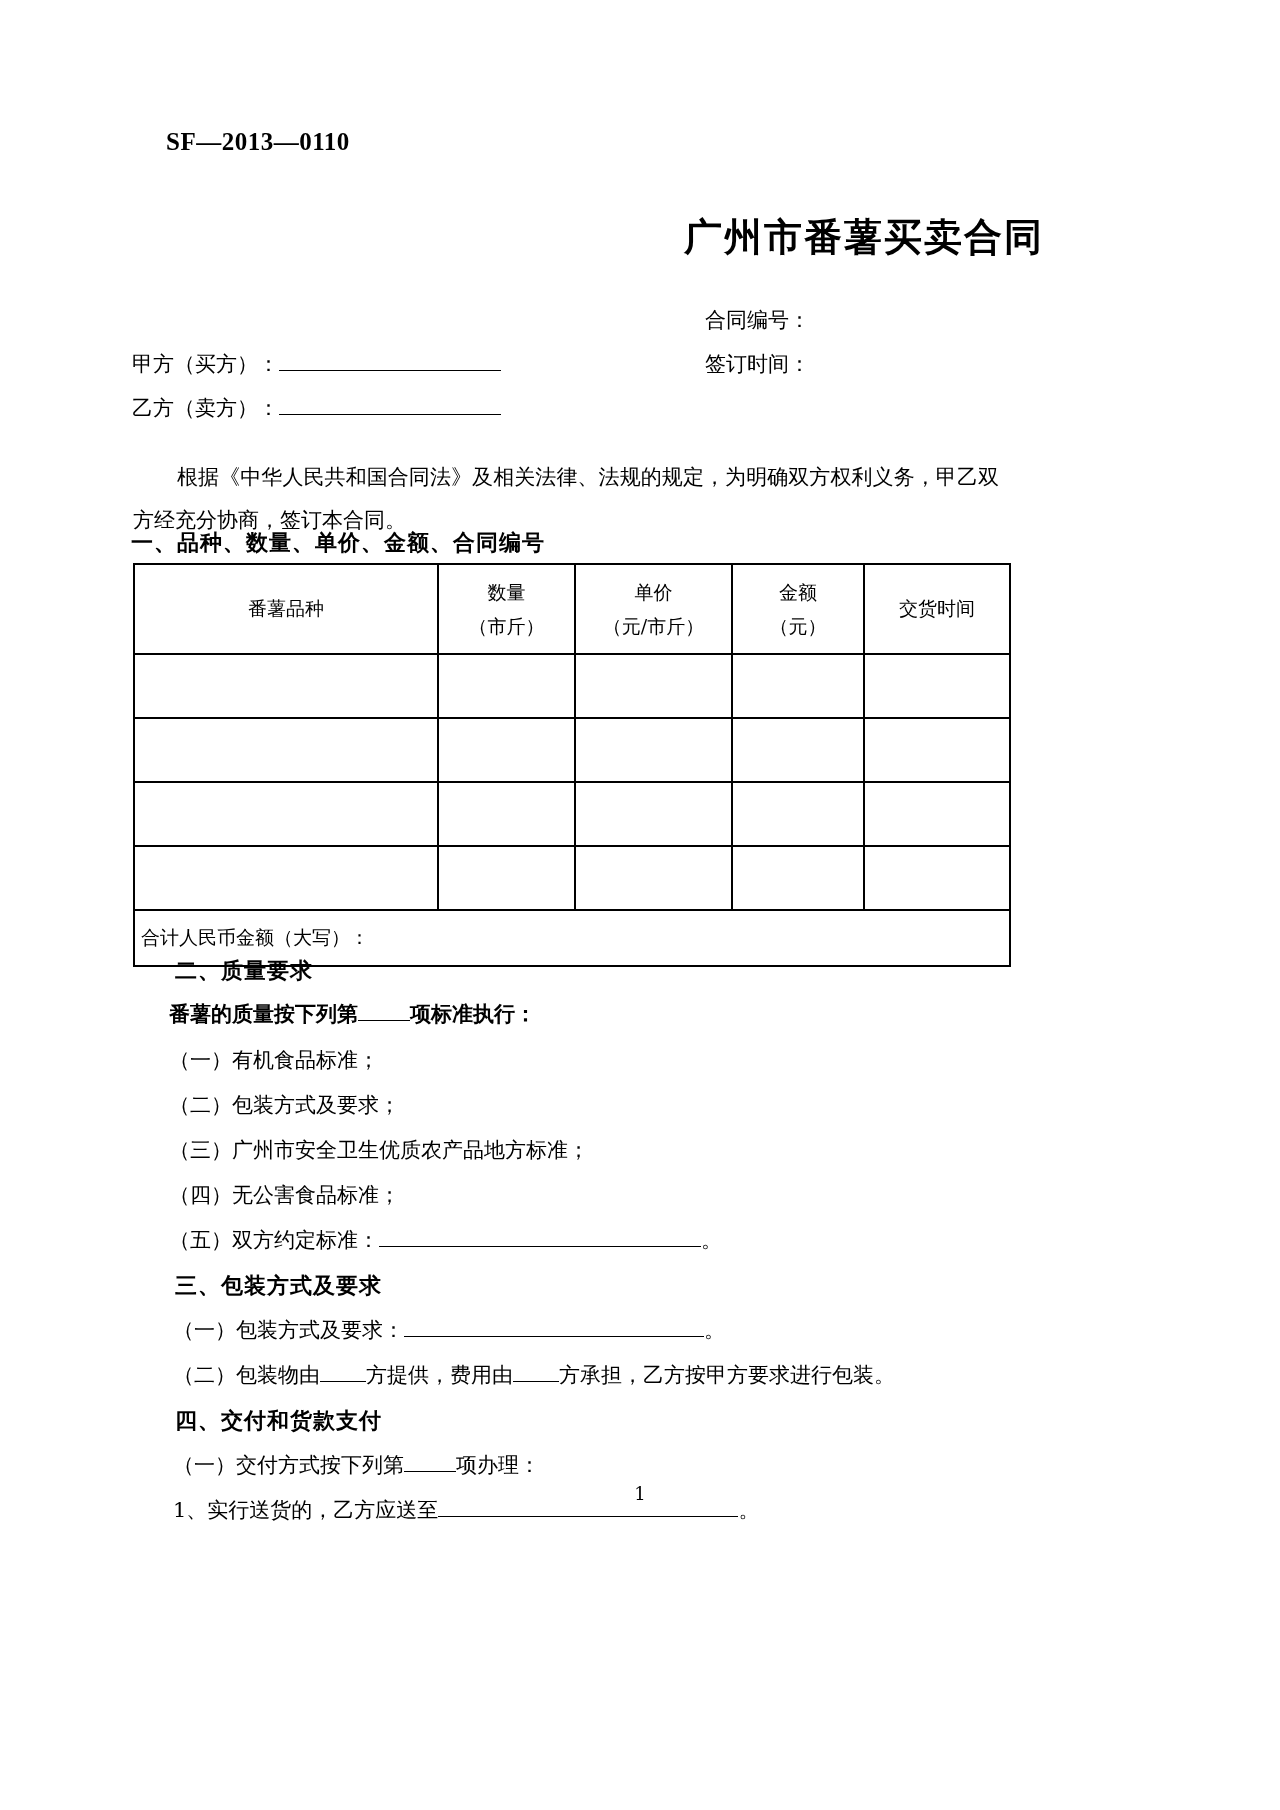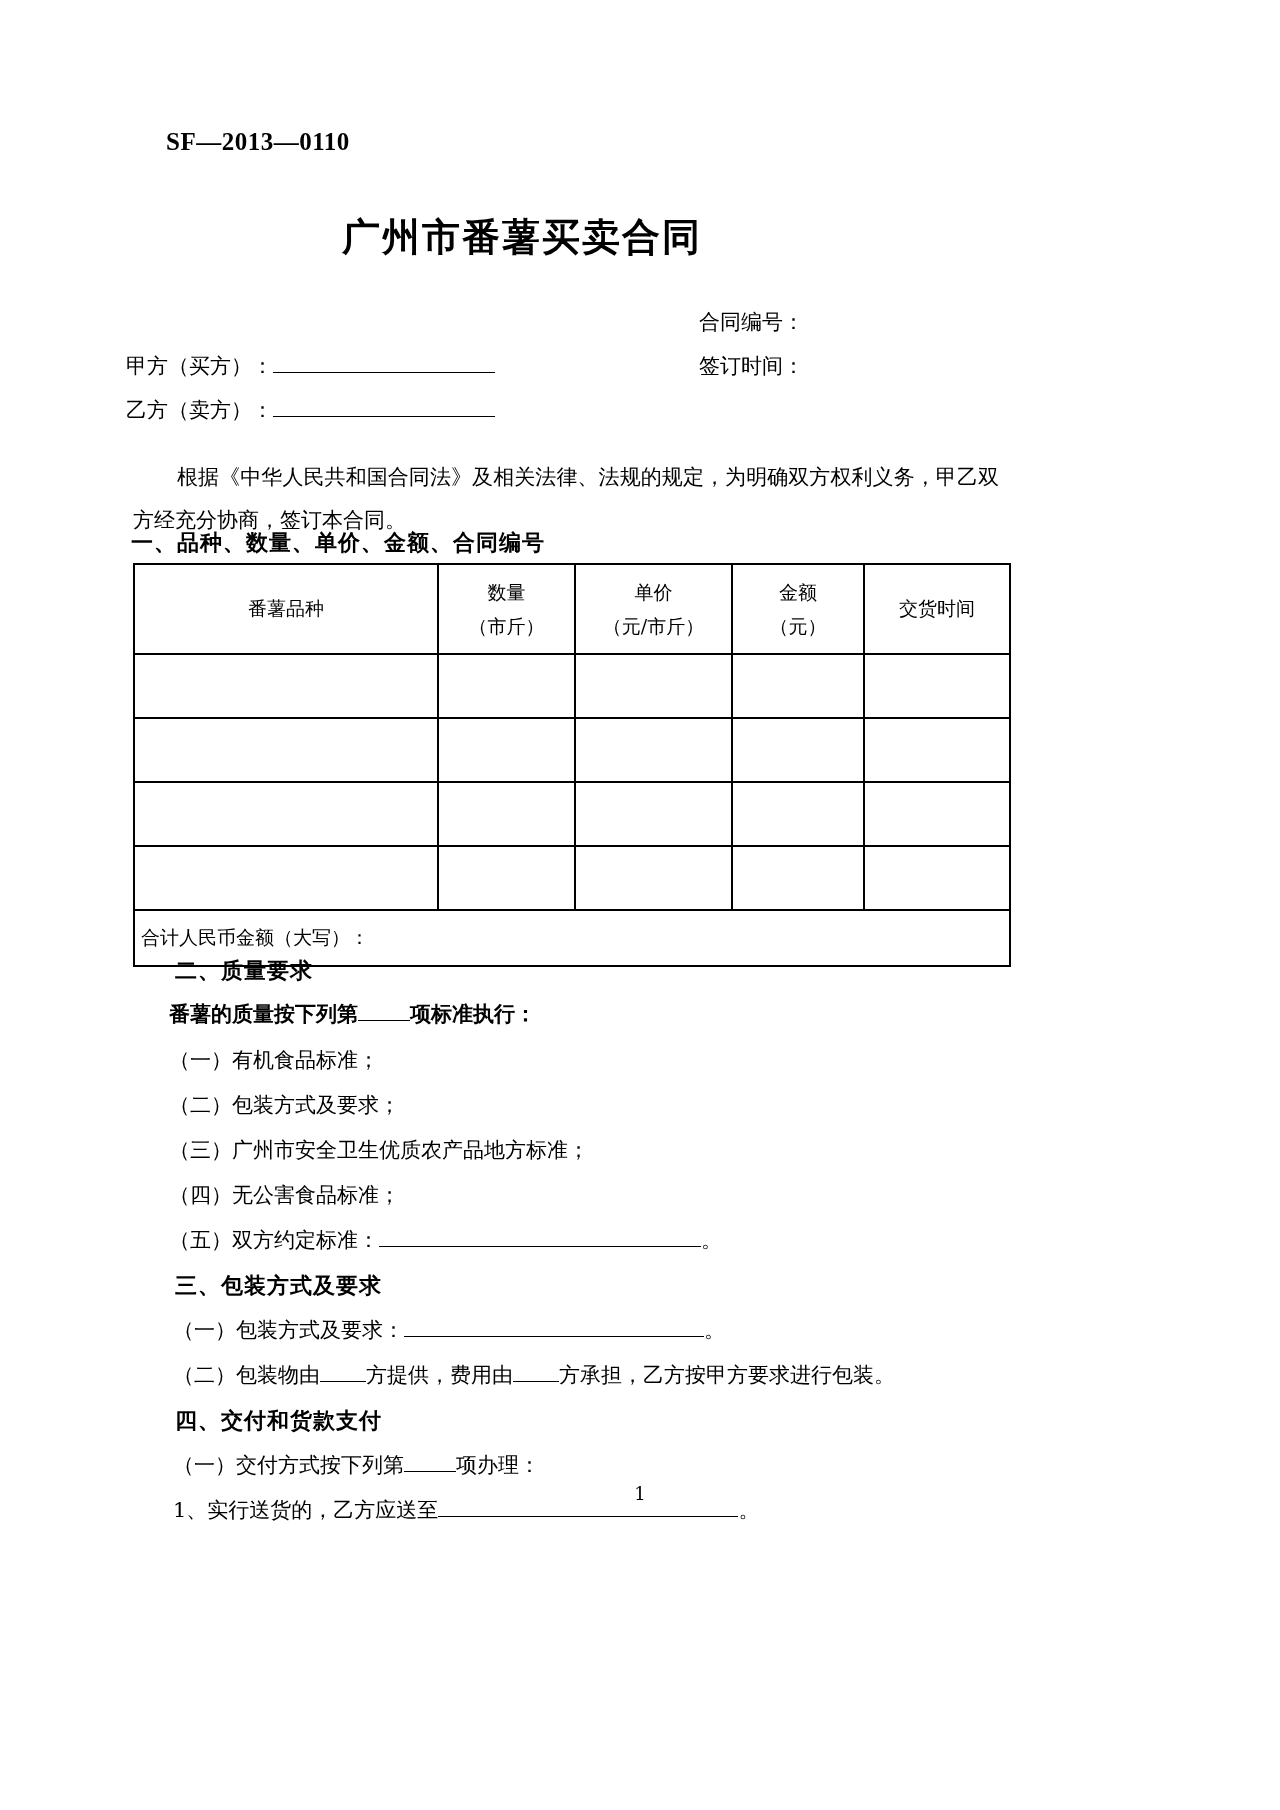--- a/index.html
+++ b/index.html
@@ -36,34 +36,35 @@
     white-space: nowrap;
     margin-left: 33px;
   }
 
   
   .doc-title {
     position: absolute;
     left: 0;
     top: 212px;
     width: 1044px;
-    text-align: center;
+    text-align: right;
     font-family: "DejaVu Sans", "Liberation Sans", sans-serif;
     font-weight: bold;
     font-size: 38px;
     letter-spacing: 2px;
   }
 
   
   .meta-block {
     position: absolute;
-    left: 126px;
+    left: 132px;
     top: 300px;
     width: 866px;
     height: 120px;
+    font-family: Liberation Mono, monospace;
   }
   .meta-right {
     position: absolute;
     left: 573px;
     top: 0;
     width: 300px;
     font-size: 21px;
     line-height: 44px;
   }
   .meta-right div { white-space: nowrap; }

